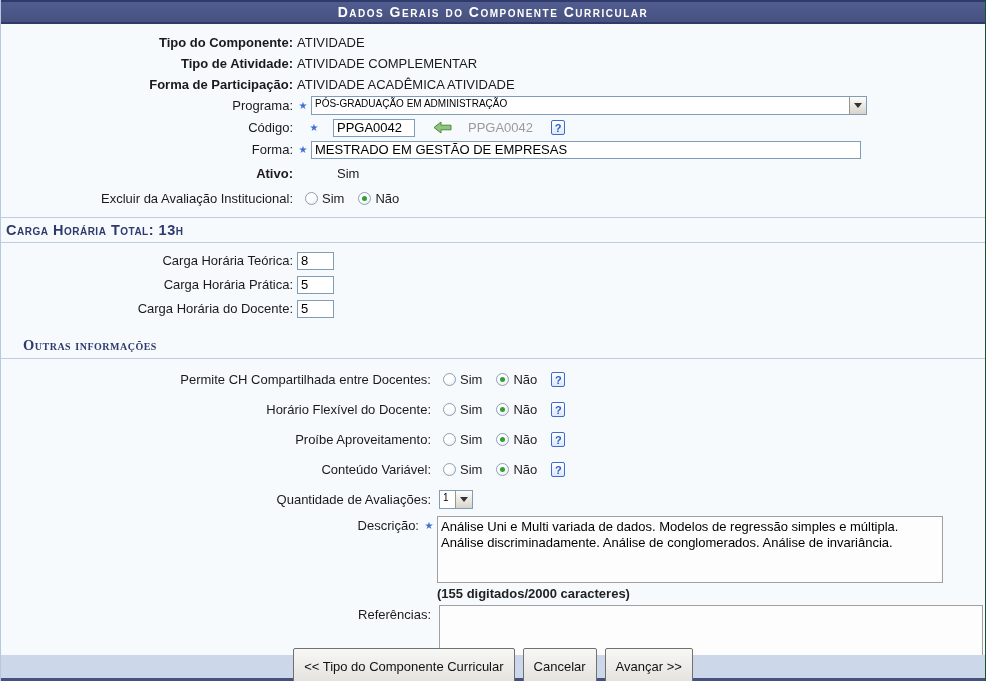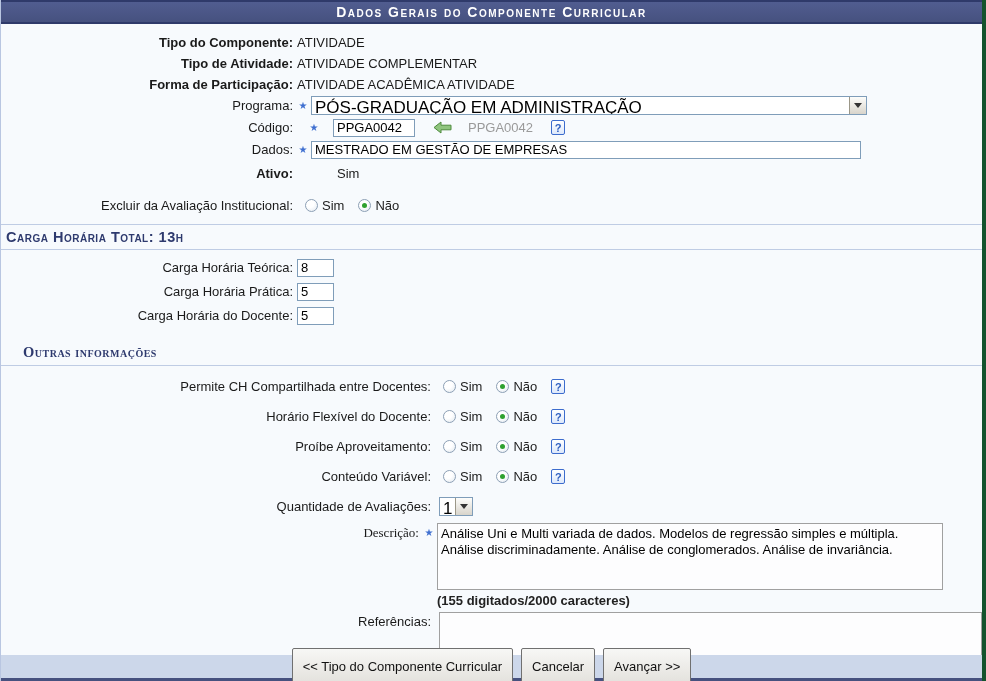--- a/index.html
+++ b/index.html
@@ -6,21 +6,21 @@
   html,body { background:#e9eef7; }
   body { font-family: "Liberation Sans", sans-serif; font-size: 13px; color:#222; }
 
   .page {
     position: relative;
     width: 986px;
     height: 681px;
     margin: 0 auto;
     background: #f7fafd;
     border-left: 1px solid #b9c6e1;
-    border-right: 4px solid #14532d;
+    border-right: 1px solid #14532d;
     overflow: hidden;
   }
 
   
   .title-bar {
     height: 24px;
     background: linear-gradient(#515d90, #46517f);
     border-top: 2px solid #2f3a6a;
     border-bottom: 2px solid #2f3a6a;
     color: #ffffff;
@@ -64,21 +64,21 @@
   }
   .selectbox {
     display: inline-flex;
     align-items: stretch;
     border: 1px solid #7f9db9;
     background: #fff;
     height: 19px;
   }
   .selectbox .sel-txt {
     padding: 1px 4px 0 3px;
-    font-size: 17px;
+    font-size: 10px;
     white-space: nowrap;
     overflow: hidden;
     flex: 1;
     color:#000;
   }
   .selectbox .sel-btn {
     width: 17px;
     background: linear-gradient(#fdfdfb, #d8d4cb);
     border-left: 1px solid #9b9788;
     display: flex; align-items: center; justify-content: center;
@@ -204,31 +204,31 @@
       <span class="arrow-ico">
         <svg width="19" height="13" viewBox="0 0 19 13">
             <path d="M8 1 L8 4.2 L18 4.2 L18 8.8 L8 8.8 L8 12 L1 6.5 Z" fill="#8fc47e" stroke="#4d8a3c" stroke-width="1"></path>
           </svg>
       </span>
       <span class="ghost-code">PPGA0042</span>
       <span class="help">?</span>
     </div>
 
     <div class="row">
-      <span class="lbl">Dados:</span>
+      <span class="lbl">Forma:</span>
       <span class="star">★</span>
       <input type="text" style="width: 550px;" value="MESTRADO EM GESTÃO DE EMPRESAS">
     </div>
 
     <div class="row" style="margin:5px 0 4px 0;gap:40px;">
       <span class="lbl b">Ativo:</span>
       <span class="val">Sim</span>
     </div>
 
-    <div class="row" style="margin:13px 0 2px 0;">
+    <div class="row" style="margin:6px 0 2px 0;">
       <span class="lbl">Excluir da Avaliação Institucional:</span>
       <span style="width:8px;"></span>
       <span class="radio"></span>
       <span class="radio-lbl">Sim</span>
       <span class="radio checked"></span>
       <span class="radio-lbl">Não</span>
     </div>
 
     <div class="section-hd topline">Carga Horária Total: 13h</div>
 
@@ -292,21 +292,21 @@
       <span style="width:4px;"></span>
       <span class="selectbox" style="width:34px;">
         <span class="sel-txt">1</span>
         <span class="sel-btn">
             <span class="tri"></span>
           </span>
       </span>
     </div>
 
     <div class="row row-wide" style="align-items:flex-start; margin-top:6px;">
-      <span class="lbl" style="padding-top:2px;font-family:Liberation Serif, serif;">Descrição:</span>
+      <span class="lbl" style="padding-top:2px;">Descrição:</span>
       <span class="star" style="padding-top:4px;">★</span>
       <textarea style="width: 506px; height: 67px;">Análise Uni e Multi variada de dados. Modelos de regressão simples e múltipla. Análise discriminadamente. Análise de conglomerados. Análise de invariância.</textarea>
     </div>
     <div class="counter">(155 digitados/2000 caracteres)</div>
 
     <div class="row row-wide" style="align-items:flex-start; margin-top:4px;">
       <span class="lbl nostar" style="padding-top:2px;">Referências:</span>
       <span style="width:4px;"></span>
       <textarea style="width: 544px; height: 70px;"></textarea>
     </div>

